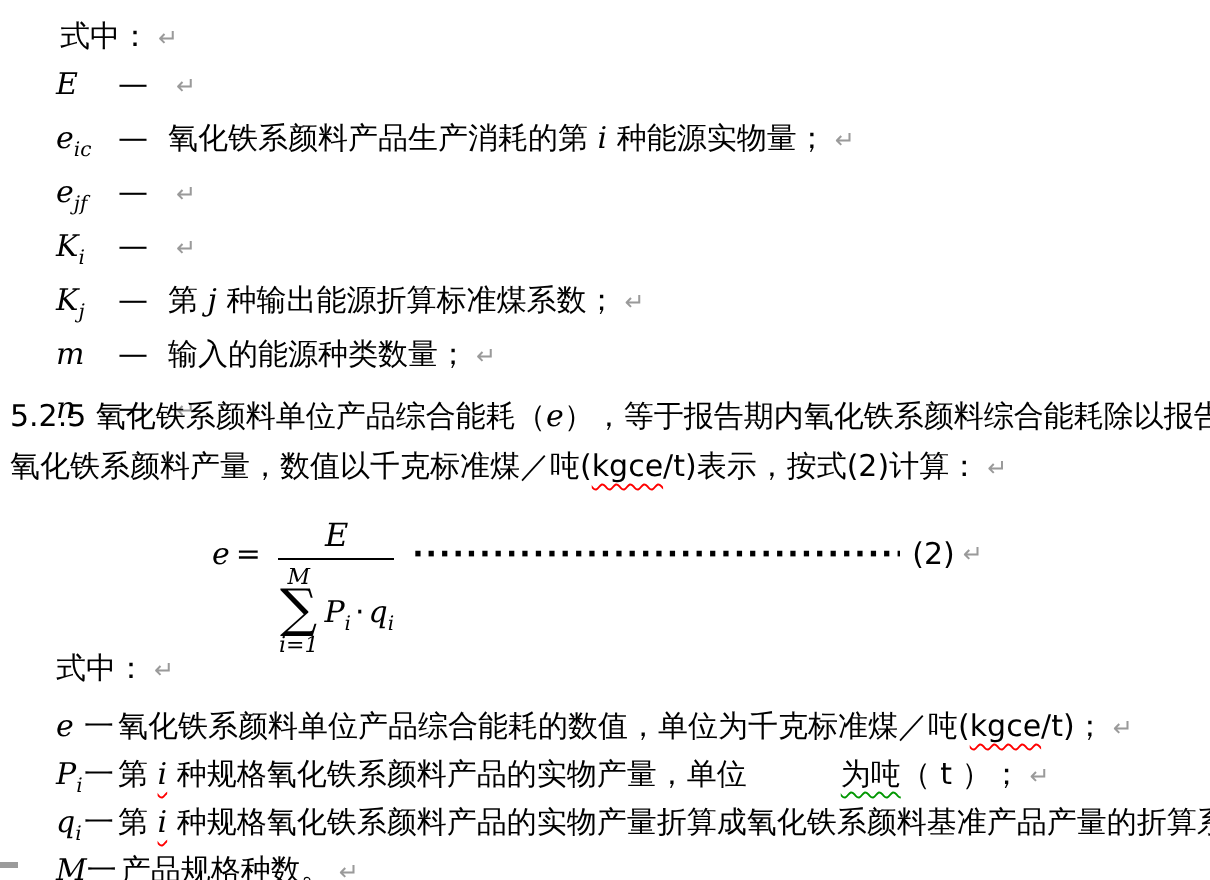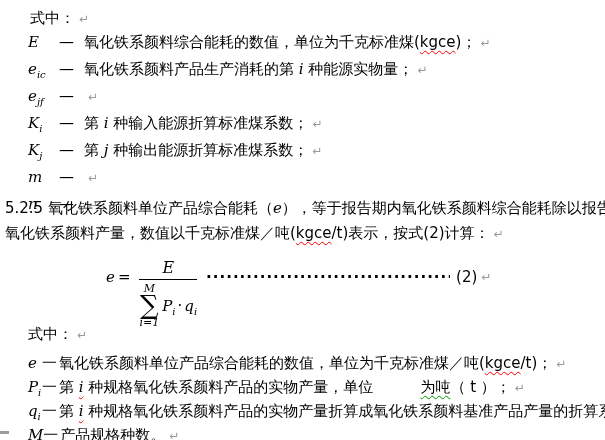--- a/index.html
+++ b/index.html
@@ -47,49 +47,48 @@
 <div class="doc">
 
   <div class="abs where-line" style="left:30px;top:6px;">
     <span>式中：</span><span class="pilcrow">↵</span>
   </div>
 
   <div class="abs defs-top" style="left:28px;top:29px;" id="defs-top">
       <div class="def-line">
         <span class="var">E</span>
         <span class="dash">—</span>
-        <span class="text"><span>氧化铁系颜料综合能耗的数值，单位为千克标准煤(</span><span class="sq-red">kgce</span><span>)；</span></span>
         <span class="pilcrow">↵</span>
       </div>
       <div class="def-line">
         <span class="var">e<sub>ic</sub></span>
         <span class="dash">—</span>
         <span class="text"><span>氧化铁系颜料产品生产消耗的第 </span><span class="ivar">i</span><span> 种能源实物量；</span></span>
         <span class="pilcrow">↵</span>
       </div>
       <div class="def-line">
         <span class="var">e<sub>jf</sub></span>
         <span class="dash">—</span>
         <span class="pilcrow">↵</span>
       </div>
       <div class="def-line">
         <span class="var">K<sub>i</sub></span>
         <span class="dash">—</span>
-        <span class="text"><span>第 </span><span class="ivar">i</span><span> 种输入能源折算标准煤系数；</span></span>
         <span class="pilcrow">↵</span>
       </div>
       <div class="def-line">
         <span class="var">K<sub>j</sub></span>
         <span class="dash">—</span>
         <span class="text"><span>第 </span><span class="ivar">j</span><span> 种输出能源折算标准煤系数；</span></span>
         <span class="pilcrow">↵</span>
       </div>
       <div class="def-line">
         <span class="var">m</span>
         <span class="dash">—</span>
+        <span class="text"><span>输入的能源种类数量；</span></span>
         <span class="pilcrow">↵</span>
       </div>
       <div class="def-line">
         <span class="var">n</span>
         <span class="dash">—</span>
         <span class="pilcrow">↵</span>
       </div>
     </div>
 
   <div class="abs" style="left:5px;top:196px;">

